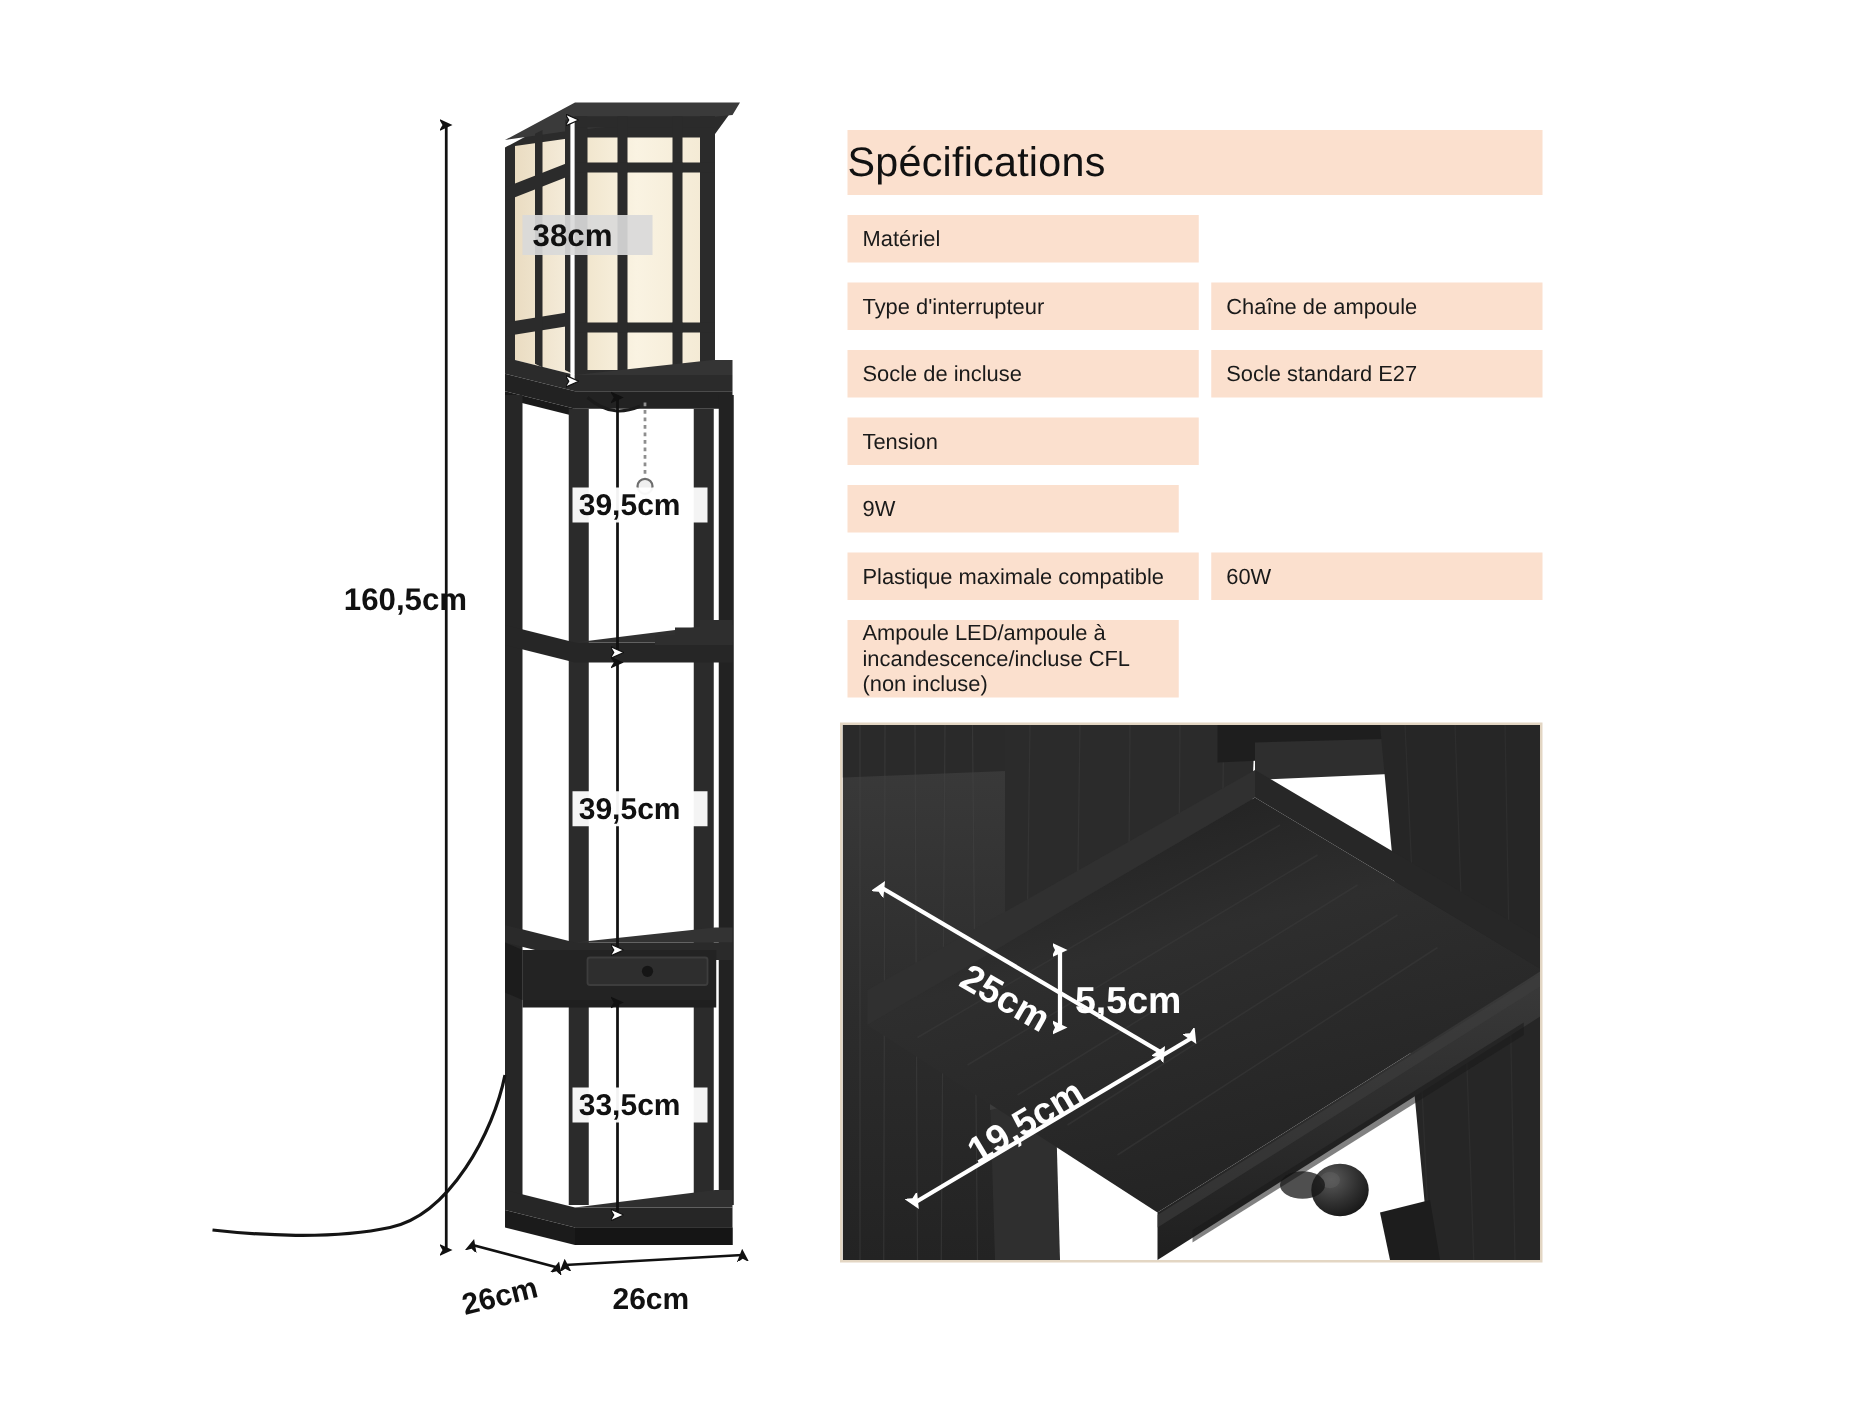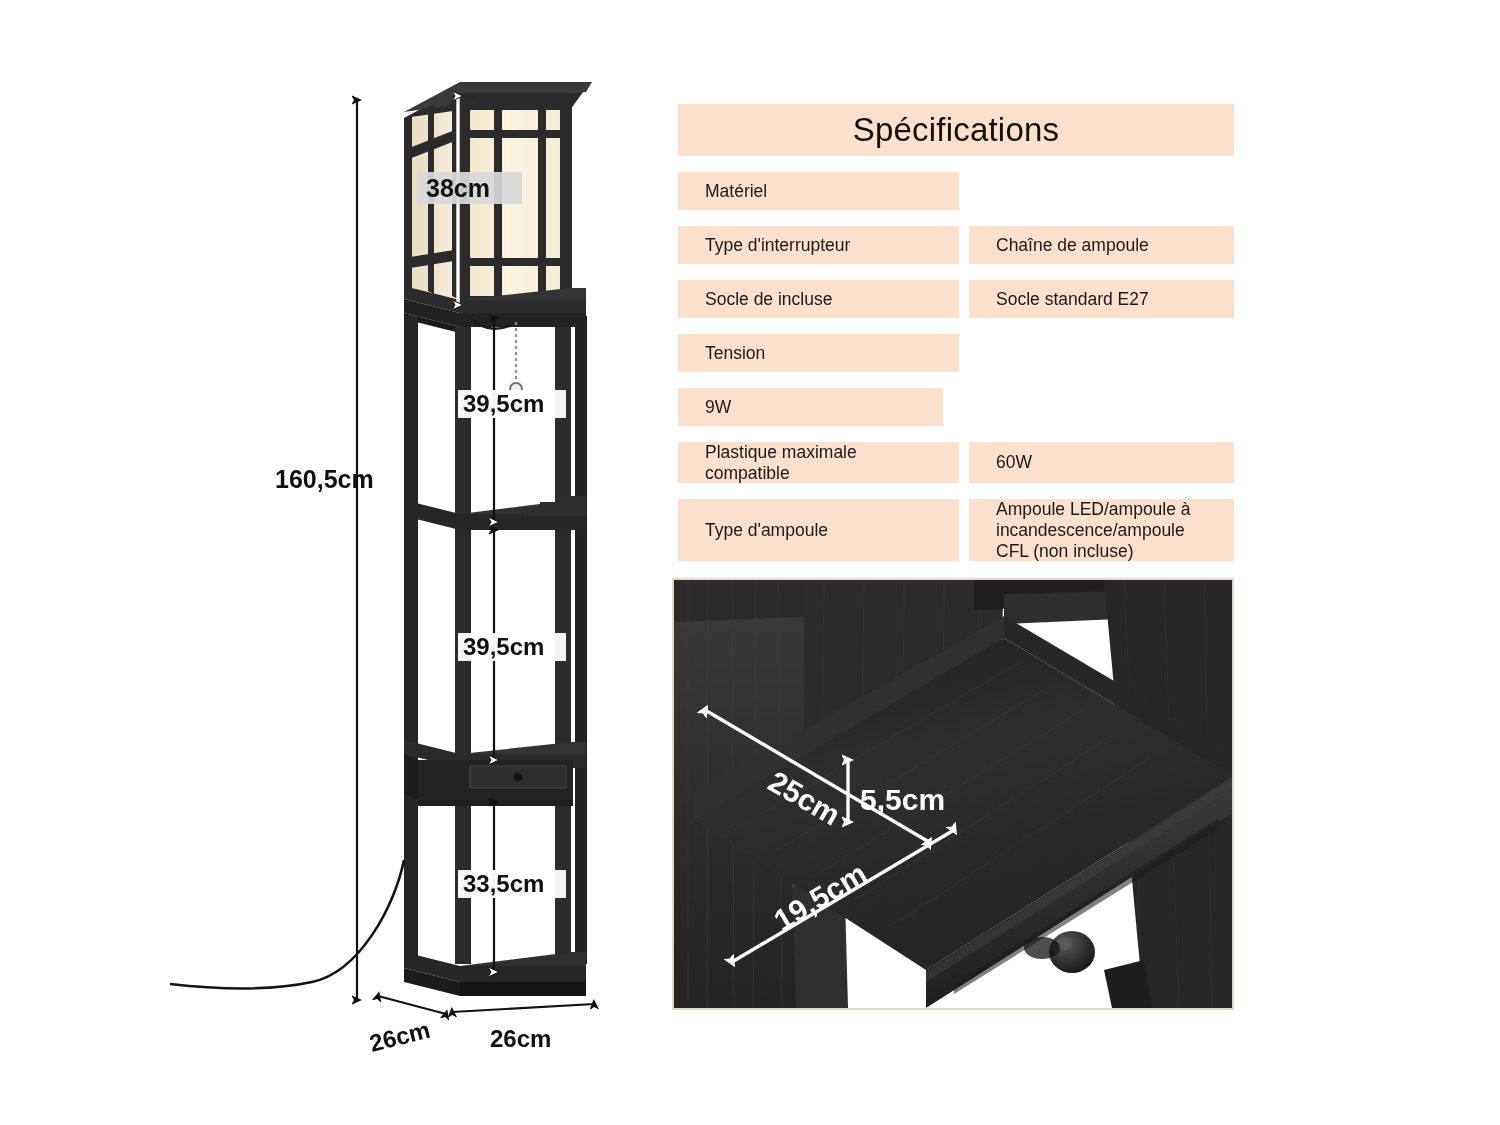--- a/index.html
+++ b/index.html
@@ -46,21 +46,21 @@
     position: absolute;
     left: 678px; top: 104px;
     width: 556px;
   }
 
   #spec-title-bar {
     background: #fbe0ce;
     height: 52px;
     display: flex;
     align-items: center;
-    justify-content: center;
+    justify-content: flex-start;
   }
   #spec-title {
     font-size: 33px;
     font-weight: 400;
     color: #111111;
     letter-spacing: .2px;
   }
 
   .spec-rows { margin-top: 16px; }
 
@@ -70,21 +70,21 @@
     margin-bottom: 16px;
   }
 
   .spec-label,
   .spec-value {
     background: #fbe0ce;
     display: flex;
     align-items: center;
     font-size: 17.5px;
     color: #1a1a1a;
-    padding: 0 27px;
+    padding: 0 12px;
     min-height: 38px;
     line-height: 1.18;
   }
   .spec-label { width: 281px; flex: none; }
   .spec-value { width: 265px; flex: none; }
 
   .spec-row.tall .spec-label,
   .spec-row.tall .spec-value { min-height: 62px; }
   .spec-row.tall .spec-value { align-items: center; }
 
@@ -265,22 +265,21 @@
       <div class="spec-row">
         <div class="spec-value">9W</div>
       </div>
 
       <div class="spec-row">
         <div class="spec-label">Plastique maximale compatible</div>
         <div class="spec-value">60W</div>
       </div>
 
       <div class="spec-row tall">
-        <div class="spec-label">Type d'ampoule</div>
-        <div class="spec-value">Ampoule LED/ampoule à incandescence/ampoule CFL (non incluse)</div>
+        <div class="spec-value">Ampoule LED/ampoule à incandescence/incluse CFL (non incluse)</div>
       </div>
 
     </div>
   </div>
 
   <div id="drawer-photo">
     <svg width="558" height="428" viewBox="0 0 558 428">
       <defs>
         <linearGradient id="woodBack" x1="0" y1="0" x2="0" y2="1">
           <stop offset="0%" stop-color="#3b3b3b"></stop>

